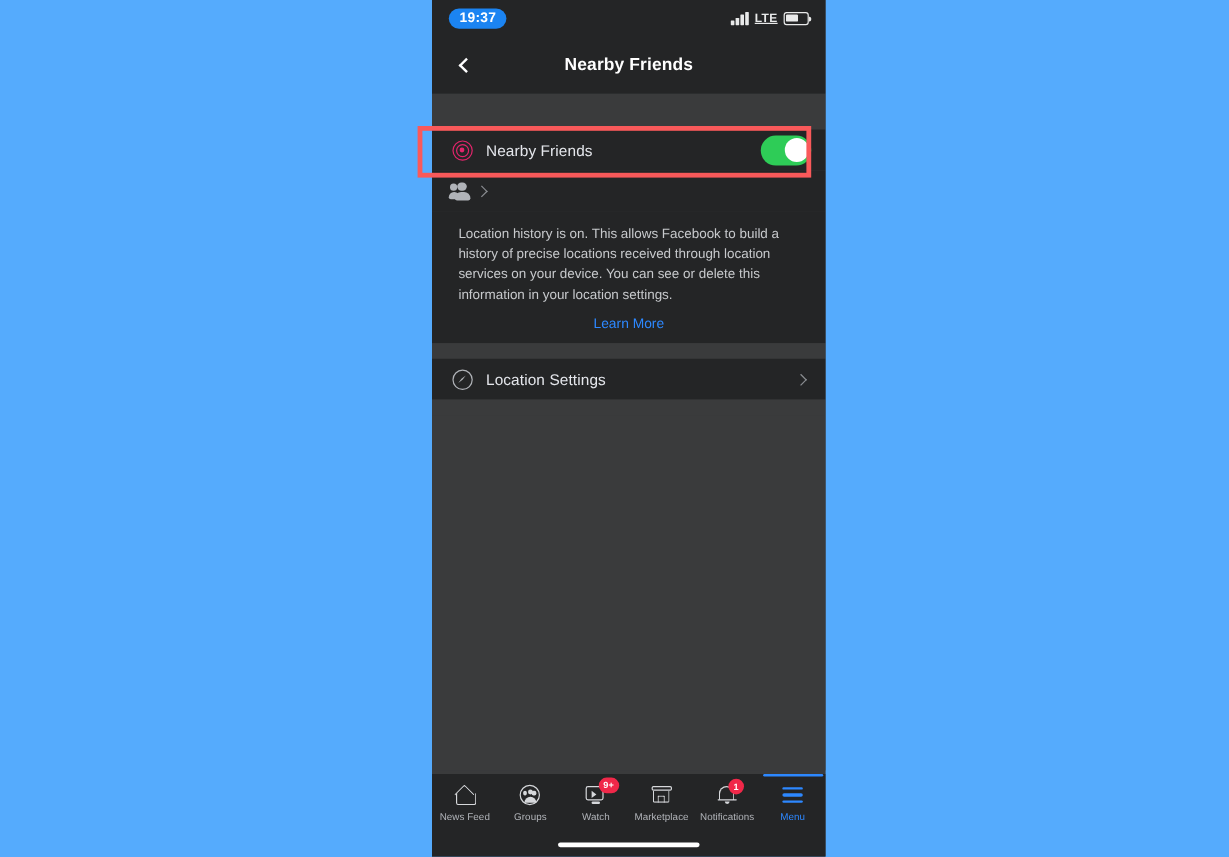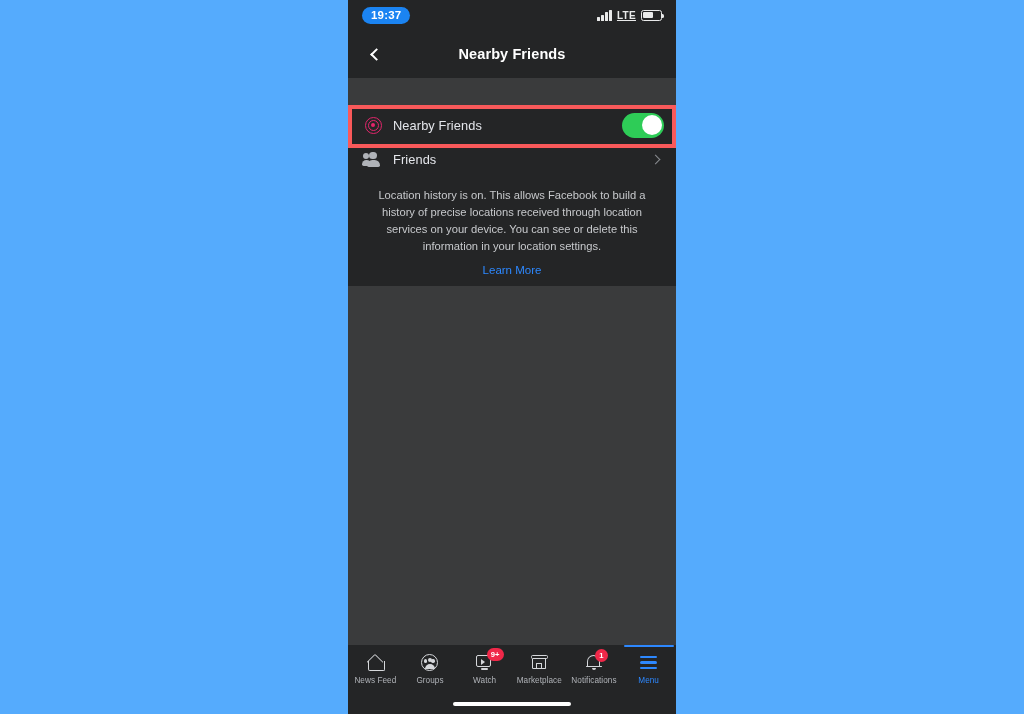--- a/index.html
+++ b/index.html
@@ -5,21 +5,21 @@
   * { margin:0; padding:0; box-sizing:border-box; }
   html,body{
     width:1024px; height:714px; overflow:hidden;
     background:#55abfd;
     font-family:"Liberation Sans", sans-serif;
   }
   #stage{ position:relative; width:1024px; height:714px; }
 
   
   .phone{
-    position:absolute; left:348px; top:0; width:328px; height:714px;
+    position:absolute; left:360px; top:0; width:328px; height:714px;
     background:#3a3b3c; overflow:hidden;
   }
 
   
   .statusbar{
     height:30px; background:#242526;
     display:flex; align-items:center; justify-content:space-between;
     padding:0 14px;
   }
   .time-pill{
@@ -157,21 +157,21 @@
   .highlight{
     position:absolute; left:348px; top:105px; width:328px; height:43px;
     border:4px solid #f9595a; pointer-events:none; z-index:20;
   }
 
   
   .info{
     background:#242526; padding:11px 22px 10px; 
   }
   .info p{
-    color:#c7c9cc; font-size:11.2px; line-height:1.52; text-align:center;
+    color:#c7c9cc; font-size:11.2px; line-height:1.52; text-align:left;
   }
   .learn-more{
     display:block; text-align:center; color:#2d88ff; font-size:11.5px;
     margin-top:9px; cursor:pointer;
   }
 
   
   .filler{ background:#3a3b3c; height:296px; }
 
   
@@ -315,31 +315,39 @@
 
     <div class="row">
       <div class="ico">
         <div class="friends-ico">
           <div class="p head fh2"></div>
           <div class="p body fb2"></div>
           <div class="p head fh1"></div>
           <div class="p body fb1"></div>
         </div>
       </div>
-      <div class="label">Friends</div>
       <div class="chev-right"></div>
     </div>
 
     <div class="info">
       <p>Location history is on. This allows Facebook to build a history of precise locations received through location services on your device. You can see or delete this information in your location settings.</p>
       <span class="learn-more">Learn More</span>
     </div>
 
     <div class="gap gap-2"></div>
 
+    <div class="row">
+      <div class="ico">
+        <div class="compass">
+            <div class="needle"></div>
+          </div>
+      </div>
+      <div class="label">Location Settings</div>
+      <div class="chev-right"></div>
+    </div>
 
     <div class="gap gap-3"></div>
 
 
     <div class="filler"></div>
 
     <div class="tabbar">
       <div class="tabs">
         <div class="tab">
           <div class="tico">

